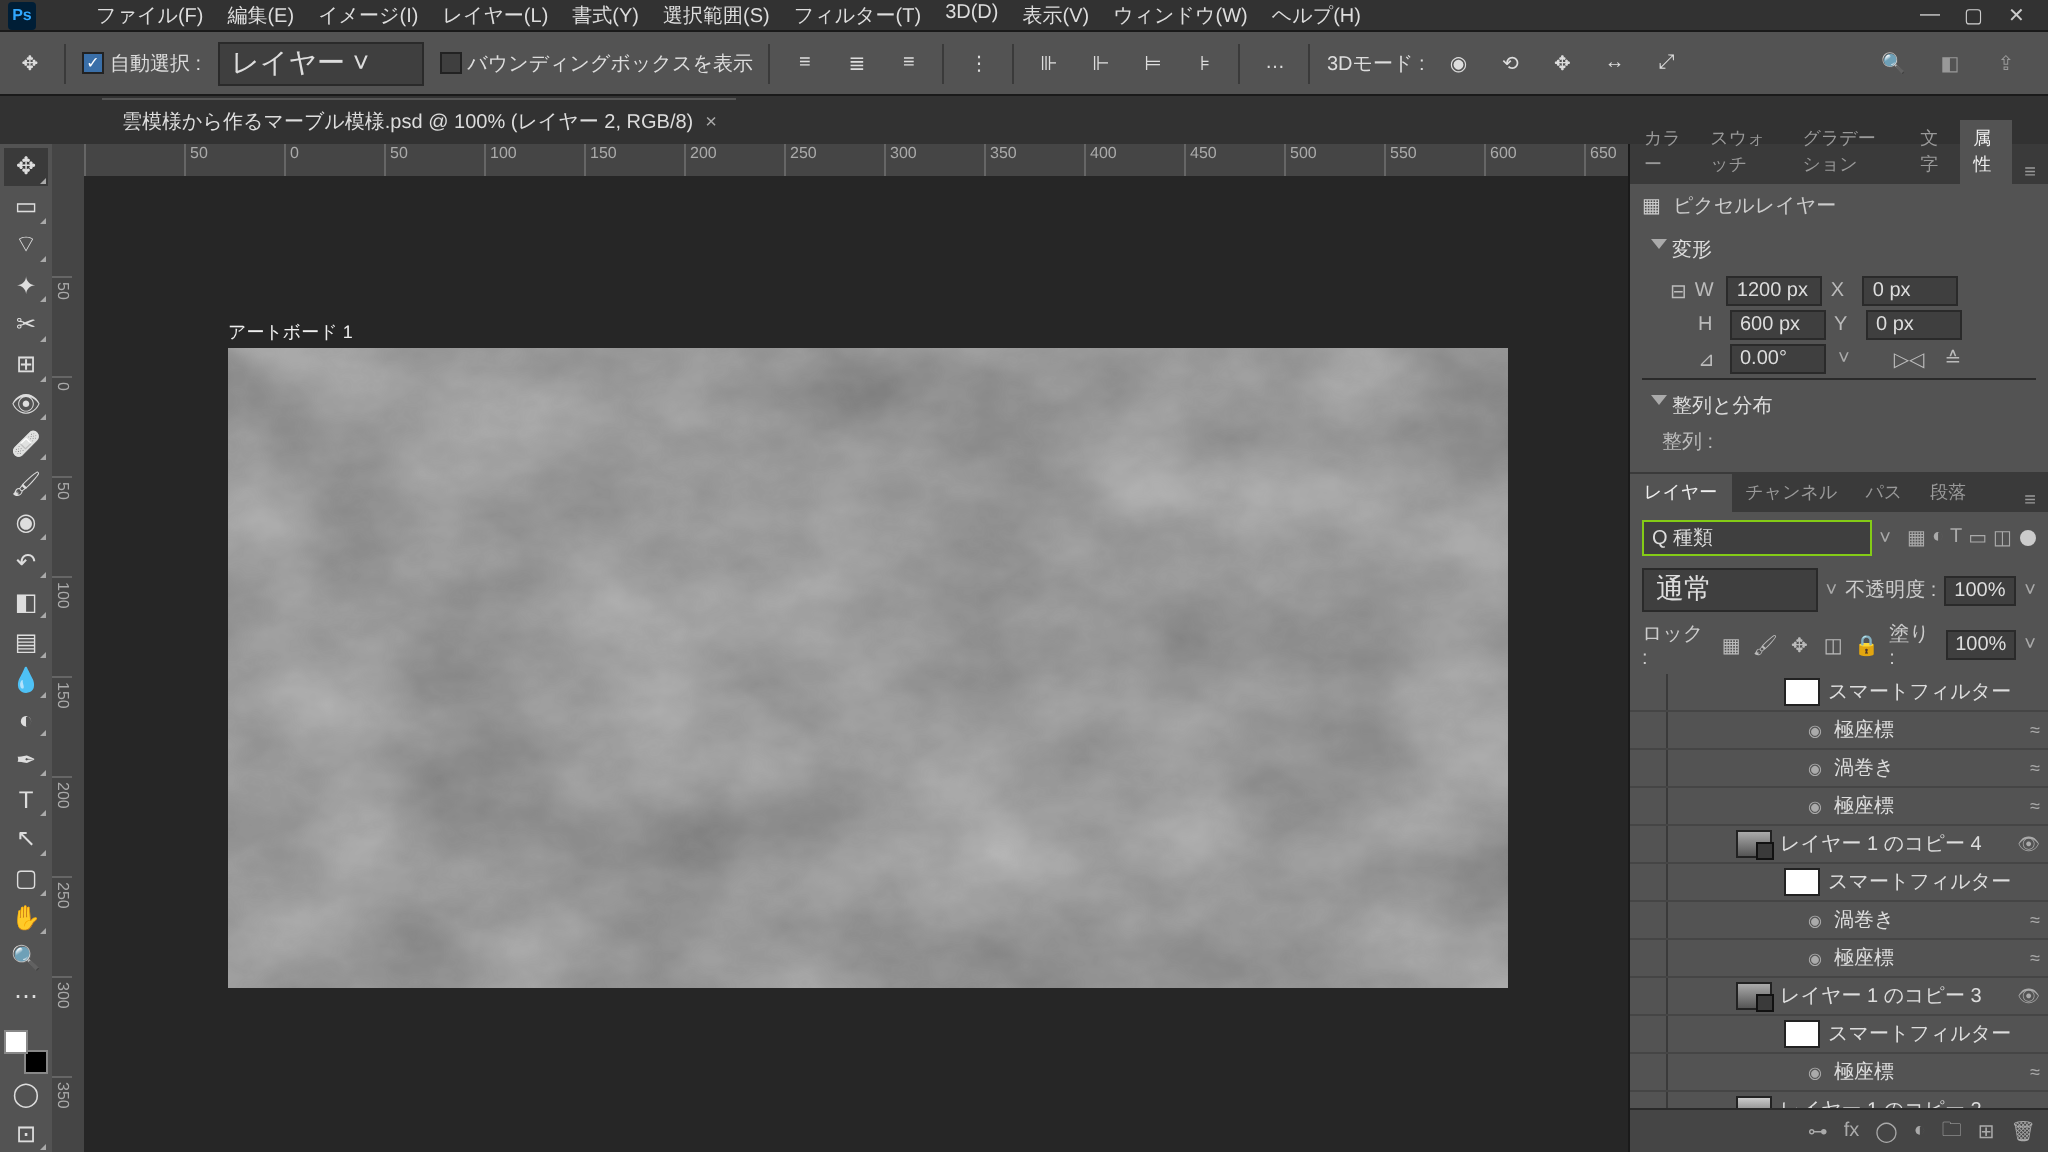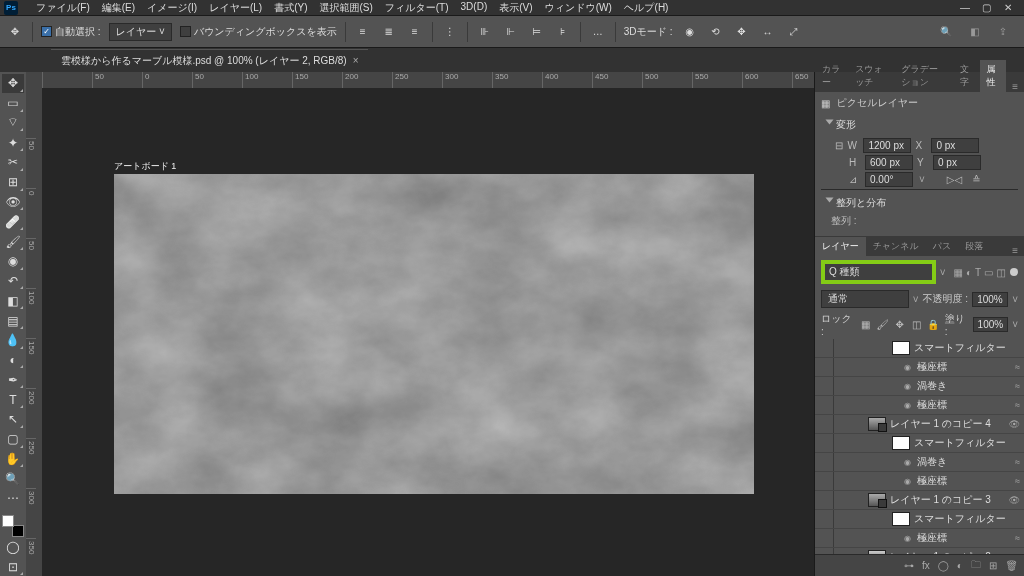--- a/index.html
+++ b/index.html
@@ -1,25 +1,25 @@
 <!DOCTYPE html>
 <html><head>
 <meta charset="utf-8">
 <style>
 * { margin: 0; padding: 0; box-sizing: border-box; font-family: "Meiryo UI", sans-serif; }
 body { background: #323232; color: #ccc; font-size: 10px; width: 1024px; height: 576px; overflow: hidden; position: relative; }
 .topbar { height: 16px; background: #323232; display: flex; align-items: center; padding: 0 4px; border-bottom: 1px solid #1a1a1a; }
-.ps-logo { width: 14px; height: 14px; background: #001e36; color: #31a8ff; font-size: 8px; font-weight: bold; display: flex; align-items: center; justify-content: center; border-radius: 2px; margin-right: 12px; }
+.ps-logo { width: 14px; height: 14px; background: #001e36; color: #31a8ff; font-size: 8px; font-weight: bold; display: flex; align-items: center; justify-content: center; border-radius: 2px; margin-right: 24px; }
 .menu-item { padding: 0 6px; cursor: pointer; font-size: 10px; color: #ddd; }
 .win-controls { margin-left: auto; display: flex; gap: 12px; padding-right: 6px; }
 .win-btn { width: 10px; color: #ccc; cursor: pointer; }
 .options-bar { height: 32px; background: #535353; display: flex; align-items: center; padding: 0 6px; gap: 8px; border-bottom: 1px solid #1a1a1a; }
 .opt-icon { width: 18px; height: 18px; display: flex; align-items: center; justify-content: center; color: #ddd; }
 .opt-check { display: flex; align-items: center; gap: 3px; color: #ddd; font-size: 10px; }
-.opt-select { background: #3f3f3f; border: 1px solid #2a2a2a; color: #ddd; padding: 1px 6px 1px 6px; font-size: 10px; position: relative; }
+.opt-select { background: #3f3f3f; border: 1px solid #2a2a2a; color: #ddd; padding: 1px 26px 1px 6px; font-size: 14px; position: relative; }
 .opt-sep { width: 1px; height: 20px; background: #3a3a3a; }
 .opt-right { margin-left: auto; display: flex; gap: 10px; padding-right: 6px; }
 .opt-right .opt-icon { color: #999; }
 .tabbar { height: 24px; background: #323232; display: flex; align-items: flex-end; padding-left: 26px; margin-left: 25px; }
 .tab { background: #323232; padding: 4px 10px; font-size: 10px; color: #ddd; border-top: 1px solid #555; }
 .tab-close { color: #aaa; margin-left: 6px; }
 .main { display: flex; height: calc(576px - 16px - 32px - 24px); }
 .toolbar { width: 26px; background: #535353; display: flex; flex-direction: column; align-items: center; padding-top: 2px; gap: 1px; }
 .tool { width: 22px; height: 19px; display: flex; align-items: center; justify-content: center; color: #ddd; font-size: 12px; cursor: pointer; position: relative; }
 .tool.active { background: #3a3a3a; }
@@ -46,21 +46,21 @@
 .panel-menu { margin-left: auto; padding: 0 6px; color: #999; }
 .panel-body { padding: 4px 6px; font-size: 10px; }
 .prop-row { display: flex; align-items: center; gap: 4px; margin: 2px 0 2px 14px; }
 .prop-field { background: #3f3f3f; border: 1px solid #2a2a2a; color: #ddd; padding: 1px 4px; width: 48px; font-size: 10px; }
 .prop-label { color: #bbb; width: 12px; font-size: 10px; }
 .section-head { display: flex; align-items: flex-start; gap: 4px; padding: 4px 6px; font-size: 10px; color: #ddd; cursor: pointer; }
 .section-head::before { content: ""; width: 0; height: 0; border-top: 4px solid transparent; border-bottom: 4px solid transparent; border-left: 5px solid #aaa; transform: rotate(90deg); }
 .panel-sep { height: 1px; background: #2a2a2a; margin: 2px 0; }
 .layers-panel { flex: 1; display: flex; flex-direction: column; overflow: hidden; }
 .layer-controls { padding: 4px 6px; display: flex; gap: 4px; align-items: center; }
-.layer-search { flex: 1; background: #3f3f3f; border: 4px solid #84cc16; color: #ddd; padding: 1px 4px; font-size: 10px; }
+.layer-search { flex: 1; background: #3f3f3f; border: 1px solid #84cc16; color: #ddd; padding: 1px 4px; font-size: 10px; }
 .layer-controls2 { padding: 2px 6px; display: flex; gap: 4px; align-items: center; font-size: 10px; }
 .layer-list { flex: 1; overflow-y: auto; font-size: 10px; }
 .layer-row { display: flex; align-items: center; height: 19px; border-bottom: 1px solid #454545; padding-right: 4px; }
 .layer-eye { width: 18px; text-align: center; color: #ddd; font-size: 9px; }
 .layer-eye.hidden { color: transparent; }
 .layer-indent { display: inline-block; }
 .layer-thumb { width: 18px; height: 14px; background: #888; border: 1px solid #222; margin-right: 4px; flex-shrink: 0; }
 .layer-name { flex: 1; color: #ddd; overflow: hidden; white-space: nowrap; text-overflow: ellipsis; }
 .layer-badge { color: #aaa; font-size: 9px; margin-left: 4px; }
 .layer-thumb.so { background: linear-gradient(#aaa,#555); position: relative; }

